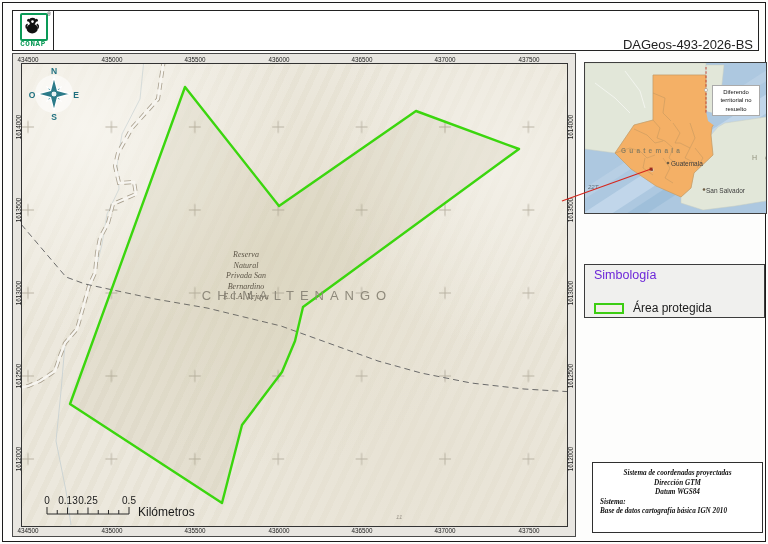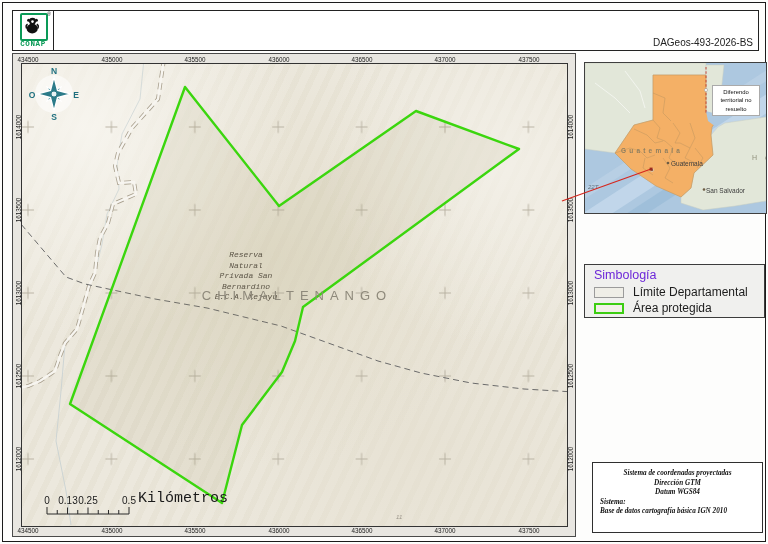--- a/index.html
+++ b/index.html
@@ -8,45 +8,45 @@
   .page-frame{position:absolute;inset:2px;border:1.6px solid #1b1b1b;pointer-events:none;}
 
   
   .header{position:absolute;left:12px;top:10px;width:745px;height:39px;border:1px solid #222;background:#fff;}
   .logo-box{position:absolute;left:0;top:0;width:40px;height:39px;border-right:1px solid #222;}
   .logo-square{position:absolute;left:7px;top:2px;width:24px;height:24px;border:2.4px solid #0a9a57;border-radius:2px;background:#fff;}
   .logo-square svg{position:absolute;left:1px;top:1px;}
   .reg{position:absolute;right:-5px;top:-4px;font-size:5px;color:#222;}
   .logo-text{position:absolute;left:0;top:29px;width:40px;text-align:center;font-size:7.5px;font-weight:bold;letter-spacing:0.6px;color:#0a9a57;font-family:Liberation Mono, monospace;}
   .title{position:absolute;left:40px;right:40px;top:7px;margin:0;text-align:center;font-size:17px;font-weight:600;color:#3fae3f;letter-spacing:0.2px;}
-  .doc-code{position:absolute;right:5px;top:26px;font-size:10px;color:#222;}
+  .doc-code{position:absolute;right:5px;top:26px;font-size:13px;color:#222;}
 
   
   .map-band{position:absolute;left:12px;top:53px;width:564px;height:484px;background:#e8e6e1;border:1px solid #4a4a4a;box-sizing:border-box;}
   .t-tick,.b-tick{position:absolute;width:40px;text-align:center;font-size:6.3px;color:#1a1a1a;}
   .t-tick{top:2px;} .b-tick{bottom:2px;}
   .l-tick,.r-tick{position:absolute;font-size:6.3px;color:#1a1a1a;transform:translate(-50%,-50%) rotate(-90deg);white-space:nowrap;}
   .l-tick{left:4.5px;} .r-tick{left:557px;}
 
   .map-inner{position:absolute;left:8px;top:9px;width:545px;height:462px;border:1.4px solid #333;box-sizing:content-box;overflow:hidden;
     background:
       radial-gradient(circle at 12% 14%, rgba(248,246,240,0.9) 0%, rgba(248,246,240,0) 34%),
       radial-gradient(circle at 88% 22%, rgba(244,241,233,0.8) 0%, rgba(244,241,233,0) 30%),
       radial-gradient(ellipse at 46% 42%, rgba(223,216,194,0.55) 0%, rgba(223,216,194,0) 55%),
       radial-gradient(circle at 72% 82%, rgba(228,222,206,0.6) 0%, rgba(228,222,206,0) 45%),
       repeating-linear-gradient(115deg, rgba(203,195,172,0.10) 0 6px, rgba(255,255,255,0.06) 6px 14px),
       #ebe7db;}
   .map-svg{position:absolute;left:0;top:0;}
 
   .cmp{font-size:8.5px;font-weight:bold;fill:#1f7080;text-anchor:middle;}
-  .area-label{position:absolute;left:164px;top:186px;width:120px;text-align:center;font-family:Liberation Mono, monospace;font-style:italic;font-size:8px;line-height:10.5px;color:#5c5547;}
+  .area-label{position:absolute;left:164px;top:186px;width:120px;text-align:center;font-family:Liberation Serif, serif;font-style:italic;font-size:8px;line-height:10.5px;color:#5c5547;}
   .dept-label{position:absolute;left:130px;top:224px;width:290px;text-align:center;font-family:Liberation Sans, sans-serif;font-size:13px;letter-spacing:6px;color:#8e897b;}
   .road-label{position:absolute;left:374px;top:450px;font-size:6px;font-style:italic;color:#9a948a;}
   .sb-label{position:absolute;top:431px;font-size:10px;color:#1a1a1a;transform:translateX(-50%);}
-  .sb-unit{position:absolute;top:426px;font-size:15px;color:#1a1a1a;font-family:Liberation Mono, monospace;}
+  .sb-unit{position:absolute;top:441px;font-size:12px;color:#1a1a1a;}
 
   
   .inset{position:absolute;left:584px;top:62px;width:181px;height:150px;border:1px solid #3f3f3f;overflow:hidden;background:#adc8e0;}
   .inote{position:absolute;left:127px;top:22px;width:48px;background:#fff;border:0.5px solid #aaa;font-size:5.9px;line-height:1.4;text-align:center;color:#111;padding:2px 1px;box-sizing:border-box;}
   .ins-country{font-size:6.5px;font-weight:bold;letter-spacing:3.2px;fill:#8f7f60;}
   .ins-city{font-size:6.5px;fill:#3c3c3c;}
   .ins-ho{font-size:7px;letter-spacing:3px;fill:#8f8f7c;}
   .ins-zone{font-size:6px;font-style:italic;fill:#5f6e7a;}
 
   
@@ -218,24 +218,20 @@
       <text class="ins-city" x="86" y="103">Guatemala</text>
       <text class="ins-city" x="121" y="130">San Salvador</text>
       <text class="ins-ho" x="167" y="97">H o</text>
       <text class="ins-zone" x="3" y="126">22T</text>
     </svg>
     <div class="inote">Diferendo territorial no resuelto</div>
   </div>
 
   <div class="legend">
     <div class="legend-title">Simbología</div>
-    <div class="legend-item" style="top:20px">
-      <span class="swatch swatch-dept"></span>
-      <span class="lbl">Límite Departamental</span>
-    </div>
     <div class="legend-item" style="top:36px">
       <span class="swatch swatch-area"></span>
       <span class="lbl">Área protegida</span>
     </div>
   </div>
 
   <div class="credits">
     <div class="cr-c">Sistema de coordenadas proyectadas</div>
     <div class="cr-c">Dirección GTM</div>
     <div class="cr-c">Datum WGS84</div>

